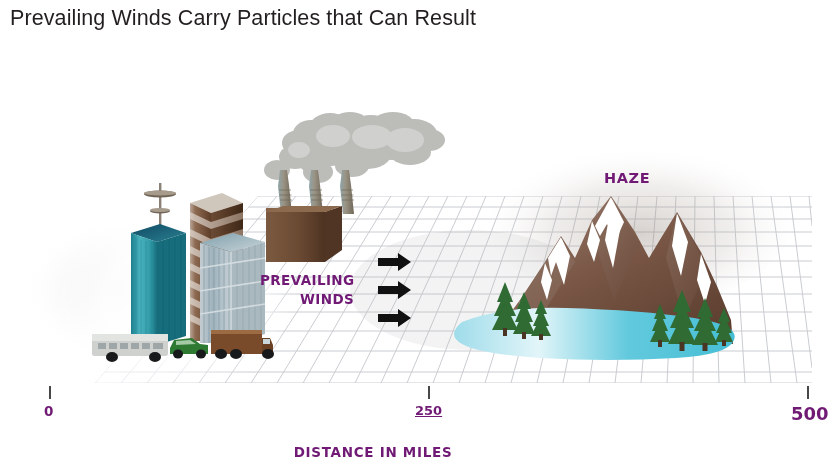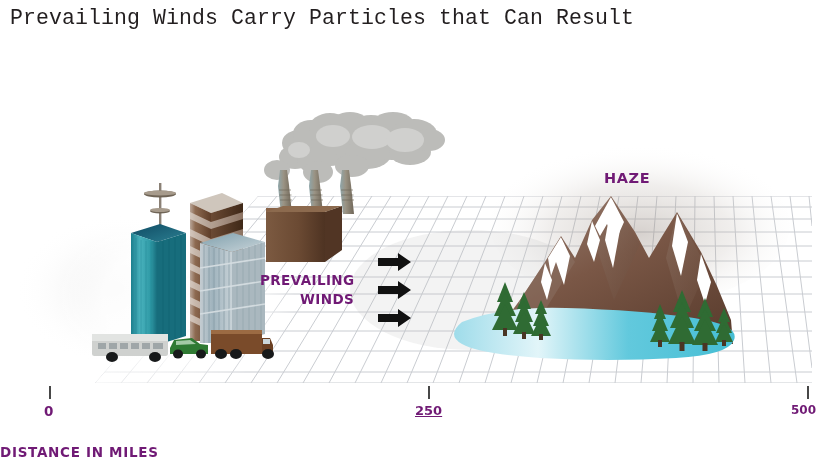--- a/index.html
+++ b/index.html
@@ -6,38 +6,38 @@
   body{
     width:834px;height:469px;
     background:#ffffff;
     font-family:"DejaVu Sans","Liberation Sans",sans-serif;
     overflow:hidden;
     position:relative;
   }
   #stage{position:absolute;left:0;top:0;width:834px;height:469px;}
   .title{
     position:absolute;left:10px;top:4px;width:700px;
-    font-family:Liberation Mono, monospace;
+    font-family:Liberation Sans, sans-serif;
     font-size:21.5px;line-height:28px;font-weight:400;
     color:#231f20;letter-spacing:0.1px;
   }
   .title .l2{display:block;}
   svg{display:block;position:absolute;left:0;top:0;}
   .lbl{
     position:absolute;
     font-family:"DejaVu Sans","Liberation Sans",sans-serif;
     font-weight:700;color:#701a75;
   }
   #haze-label{left:604px;top:170px;font-size:14.5px;letter-spacing:0.6px;}
   #wind-l1{left:260px;top:272px;font-size:13.5px;letter-spacing:0.4px;}
   #wind-l2{left:300px;top:291px;font-size:13.5px;letter-spacing:0.4px;}
   #axis-0{left:44px;top:403px;font-size:13.5px;}
   #axis-250{left:415px;top:403px;font-size:13px;text-decoration:underline;}
-  #axis-500{left:791px;top:403px;font-size:12px;}
-  #axis-title{left:0;top:444px;width:746px;font-size:13.5px;letter-spacing:0.7px;}
+  #axis-500{left:791px;top:403px;font-size:18px;}
+  #axis-title{left:0;top:444px;width:746px;text-align:center;font-size:13.5px;letter-spacing:0.7px;}
 </style>
 </head>
 <body>
 
 <div id="stage">
 
   <div class="title">
     <span>Prevailing Winds Carry Particles that Can Result</span>
   </div>
 

